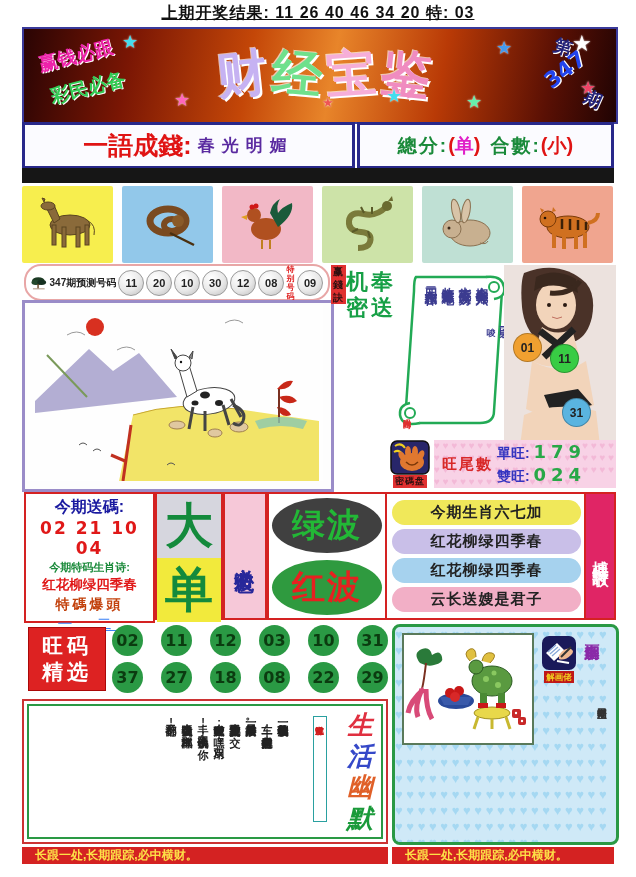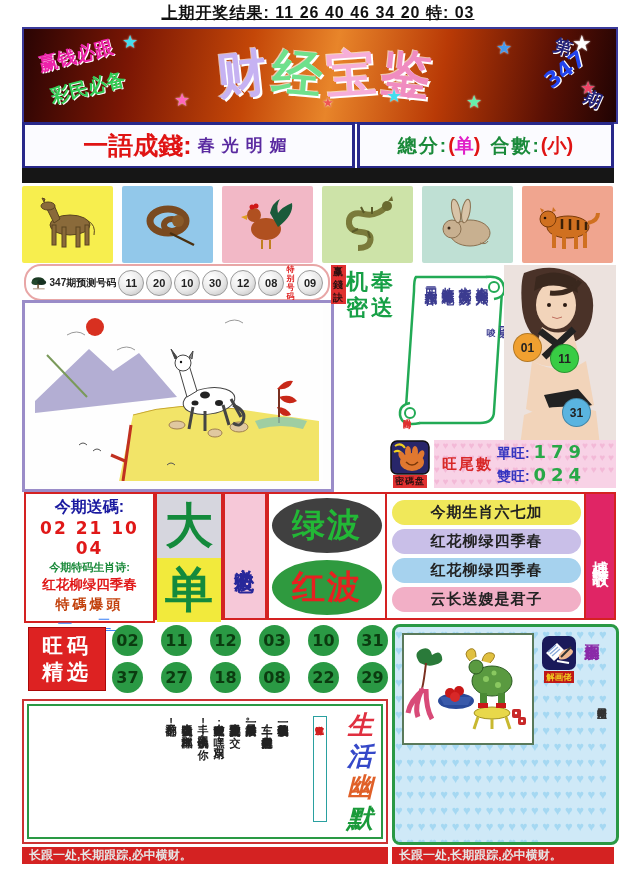--- a/index.html
+++ b/index.html
@@ -129,21 +129,21 @@
   .lastbox{left:392px;top:624px;width:221px;height:215px;border:3px solid #2a9944;border-radius:8px;background:#cfe9f7;overflow:hidden;}
   .imgbox{position:absolute;left:7px;top:6px;width:128px;height:108px;background:#fff;border:2px solid #5a7a5a;z-index:1;}
   .lp-icon{position:absolute;left:144px;top:8px;width:40px;display:flex;flex-direction:column;align-items:center;z-index:1;}
   .cap2{background:#c01818;color:#f0d020;font-size:8.5px;font-weight:bold;padding:0 2px;line-height:12px;}
   .last-title{position:absolute;left:188px;top:6px;z-index:1;}
   .last-title .v{color:#8a2aa8;font-size:15px;font-weight:900;line-height:18px;}
   .last-note{position:absolute;left:200px;top:74px;z-index:1;}
   .last-note .v{font-size:9.5px;color:#333;font-weight:bold;}
 
   
-  .fbar{top:847px;height:17px;background:#d42222;color:#e5e5e5;font-size:12px;font-weight:bold;display:flex;align-items:center;padding-left:7px;box-sizing:border-box;}
+  .fbar{top:847px;height:17px;background:#d42222;color:#fde047;font-size:12px;font-weight:bold;display:flex;align-items:center;padding-left:13px;box-sizing:border-box;}
   .fbar-l{left:22px;width:366px;}
   .fbar-r{left:392px;width:222px;}
 </style>
 </head>
 <body>
 
 <div class="page">
 
   <div class="abs result">上期开奖结果: 11 26 40 46 34 20 特: 03</div>
 

